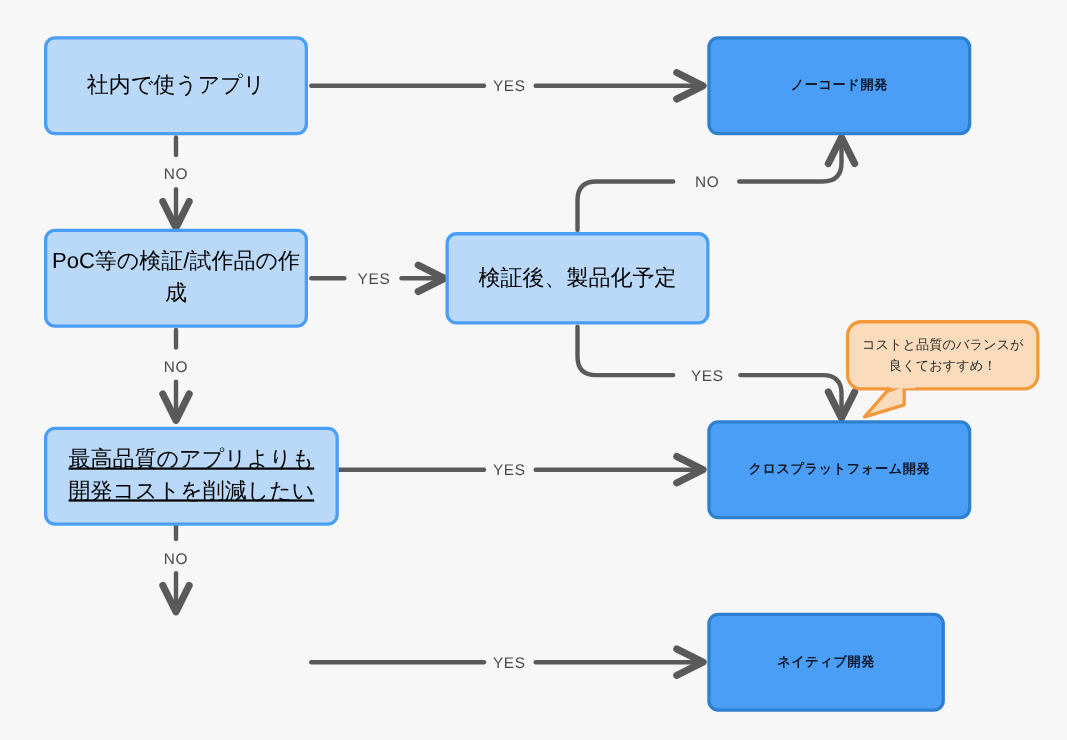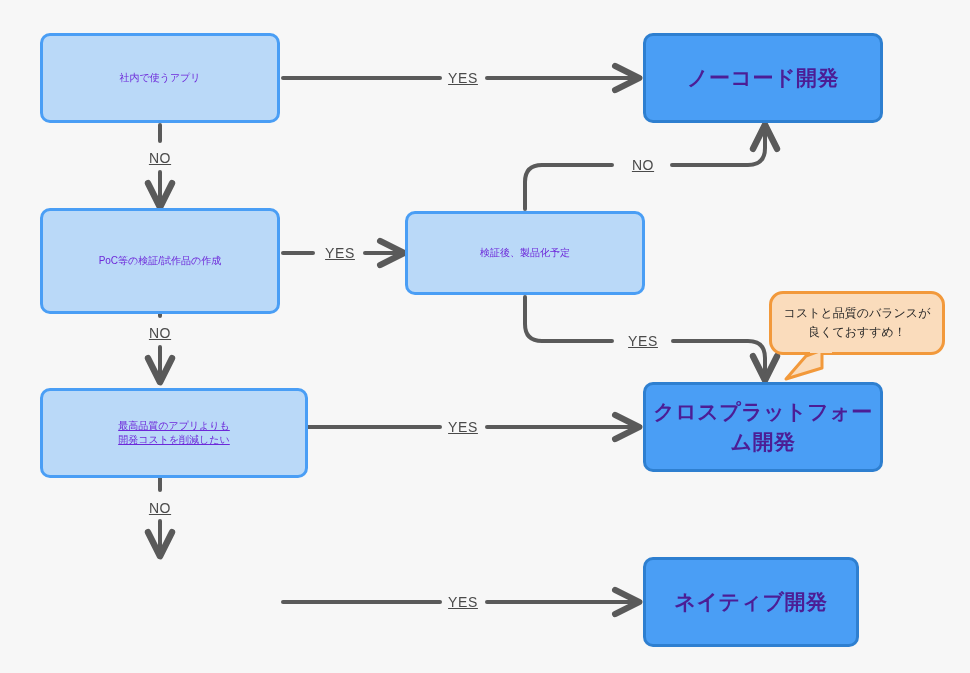--- a/index.html
+++ b/index.html
@@ -16,45 +16,44 @@
     position:absolute;
     box-sizing:border-box;
     display:flex;align-items:center;justify-content:center;
     text-align:center;
     border-radius:10px;
     line-height:1.45;
   }
   .node-q{
     background:#BAD9F8;
     border:3px solid #4A9EF5;
-    color:#6d28d9;
-    font-size:10px;
+    color:#000000;
+    font-size:20px;
     font-weight:400;
   }
   .node-a{
     background:#4A9EF5;
     border:3px solid #2E7FD0;
-    color:#4c1d95;
-    font-size:21px;
+    color:#0f172a;
+    font-size:12px;
     font-weight:700;
     letter-spacing:.5px;
   }
   .node-label{white-space:pre-line;}
 
   .edge-label{
     position:absolute;
     color:#4A4A4A;
     font-size:14px;
     font-weight:400;
     letter-spacing:.6px;
     transform:translate(-50%,-50%);
     background:#F7F7F7;
     padding:0 5px;
     white-space:nowrap;
-    text-decoration:underline;
   }
 
   .callout{
     position:absolute;
     box-sizing:border-box;
     background:#FADCBC;
     border:3px solid #F2993B;
     border-radius:14px;
     color:#2A2A2A;
     font-size:12px;
@@ -105,21 +104,21 @@
 
       <line x1="283" y1="602" x2="440" y2="602"></line>
       <line x1="487" y1="602" x2="636" y2="602" marker-end="url(#arrowhead)"></line>
     </g>
   </svg>
 
   <div class="node-box node-q" style="left:40px;top:33px;width:240px;height:90px;">
     <span class="node-label">社内で使うアプリ</span>
   </div>
 
-  <div class="node-box node-q" style="left:40px;top:208px;width:240px;height:106px;">
+  <div class="node-box node-q" style="left:40px;top:208px;width:240px;height:90px;">
     <span class="node-label">PoC等の検証/試作品の作成</span>
   </div>
 
   <div class="node-box node-q" style="left:405px;top:211px;width:240px;height:84px;">
     <span class="node-label">検証後、製品化予定</span>
   </div>
 
   <div class="node-box node-q" style="left:40px;top:388px;width:268px;height:90px;text-decoration:underline;">
     <span class="node-label">最高品質のアプリよりも
 開発コストを削減したい</span>

